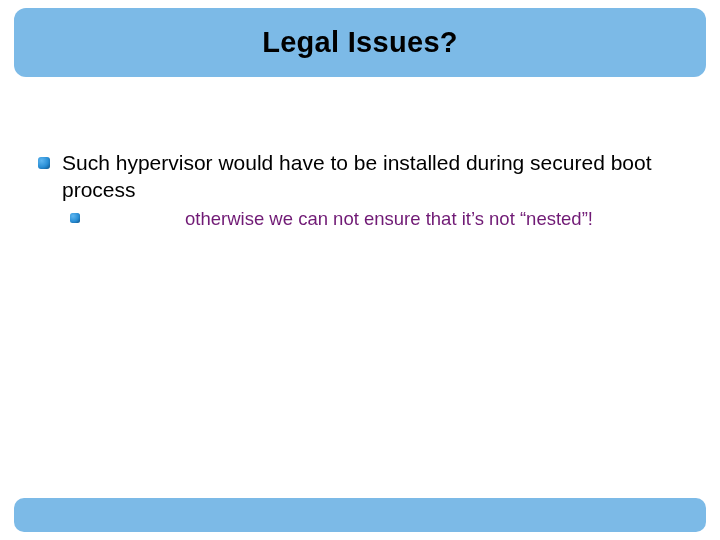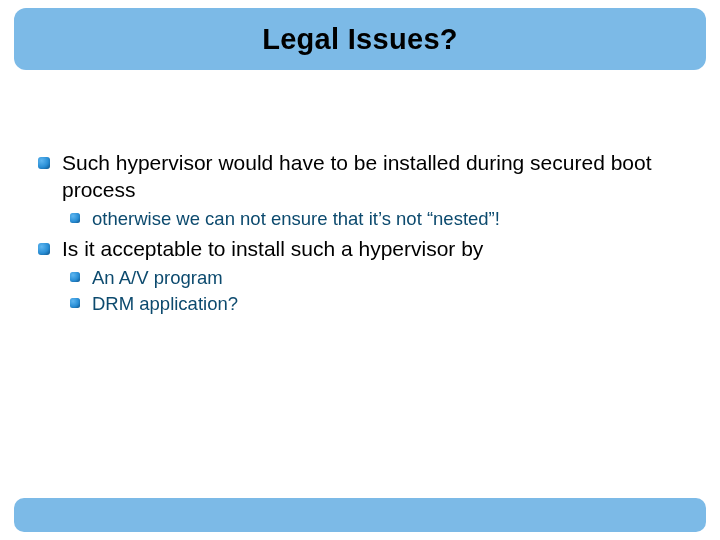--- a/index.html
+++ b/index.html
@@ -8,21 +8,21 @@
     font-family: Arial, Helvetica, sans-serif;
     background: #ffffff;
     position: relative;
     overflow: hidden;
   }
   .title-bar {
     position: absolute;
     top: 8px;
     left: 14px;
     right: 14px;
-    height: 62px;
+    height: 69px;
     background: #7cbae7;
     border-radius: 12px;
     display: flex;
     align-items: center;
     justify-content: center;
   }
   .title-text {
     font-weight: 900;
     font-size: 29px;
     color: #000000;
@@ -49,21 +49,22 @@
   ul.level2 {
     list-style: none;
     margin-top: 2px;
     margin-bottom: 4px;
   }
   ul.level2 > li {
     position: relative;
     padding-left: 30px;
     font-size: 18.5px;
     line-height: 1.42;
-    color: #0c4a6e;
+    color: #701a75;
+    text-align: center;
   }
   .bullet {
     position: absolute;
     left: 4px;
     top: 7px;
     width: 12px;
     height: 12px;
     border-radius: 3px;
     background: radial-gradient(circle at 30% 30%, #5fb6f0 0%, #2a8fd6 55%, #0a4f86 100%);
   }
@@ -96,30 +97,16 @@
     <li>
       <span class="bullet"></span>
       <span>Such hypervisor would have to be installed during secured boot process</span>
       <ul class="level2">
         <li>
           <span class="bullet small"></span>
           <span>otherwise we can not ensure that it’s not “nested”!</span>
         </li>
       </ul>
     </li>
-    <li>
-      <span class="bullet"></span>
-      <span>Is it acceptable to install such a hypervisor by</span>
-      <ul class="level2">
-        <li>
-          <span class="bullet small"></span>
-          <span>An A/V program</span>
-        </li>
-        <li>
-          <span class="bullet small"></span>
-          <span>DRM application?</span>
-        </li>
-      </ul>
-    </li>
   </ul>
 </div>
 
 <div class="footer-bar"></div>
 
 </body></html>

